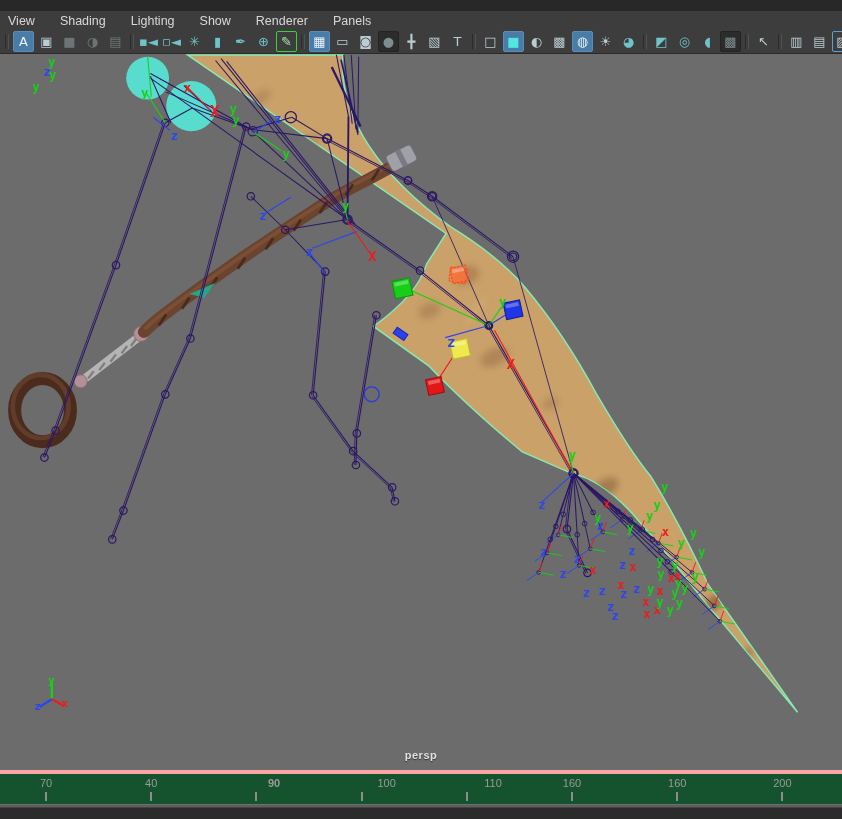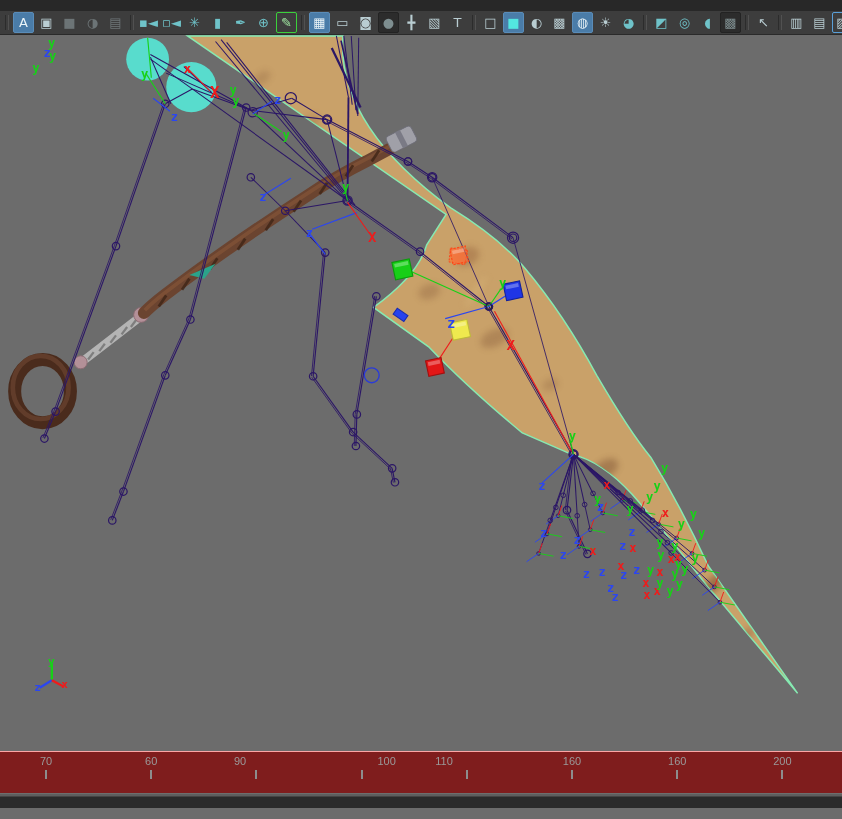--- a/index.html
+++ b/index.html
@@ -21,32 +21,40 @@
   .tbi.pressed{background:#2c2c2c;border-color:#232323;color:#7e8e90;}
   .tbi.disabled{opacity:.38;}
   .tbi.bgreen{border-color:#3bd13b;color:#9fe6a0;}
   .tbi.bblue{border-color:#5aa0d8;}
   .tbi.teal{color:#6fc3c9;}
   .viewport{height:716px;position:relative;background:#6c6c6c;}
   .viewport svg{position:absolute;left:0;top:0;}
   .persp-label{position:absolute;left:0;right:0;top:695px;text-align:center;
                font-size:11px;font-weight:bold;color:#e2e2e2;letter-spacing:.5px;
                text-shadow:0 1px 1px #333;pointer-events:none;}
-  .timeline{height:42px;background:#7f1d1d;border-top:1px solid #fca5a5;position:relative;box-sizing:border-box;}
+  .timeline{height:34px;background:#14532d;border-top:4px solid #fca5a5;position:relative;box-sizing:border-box;}
   .tick{position:absolute;top:3px;transform:translateX(-50%);
         font-size:11px;color:#9a9a9a;font-family:"Liberation Sans",sans-serif;}
   .tickmark{position:absolute;top:18px;width:2px;height:9px;background:#8d8d8d;transform:translateX(-50%);}
   .tl-sep{height:4px;background:#5e5e5e;border-top:1px solid #6e6e6e;border-bottom:1px solid #444;box-sizing:border-box;}
   .bottomstrip{height:11px;background:#2b2b2b;}
 </style>
 </head>
 <body>
 
 <div class="app">
   <div class="topstrip"></div>
+  <div class="menubar" id="menubar">
+      <div class="mi">View</div>
+      <div class="mi">Shading</div>
+      <div class="mi">Lighting</div>
+      <div class="mi">Show</div>
+      <div class="mi">Renderer</div>
+      <div class="mi">Panels</div>
+    </div>
   <div class="toolbar" id="toolbar">
       <div class="tbsep"></div>
       <div class="tbi active">A</div>
       <div class="tbi">▣</div>
       <div class="tbi disabled">■</div>
       <div class="tbi disabled">◑</div>
       <div class="tbi disabled">▤</div>
       <div class="tbsep"></div>
       <div class="tbi teal">▪◄</div>
       <div class="tbi teal">▫◄</div>
@@ -454,31 +462,32 @@
         </g>
         <g>
           <line x1="24" y1="748" x2="24" y2="730" stroke="#17d117" stroke-width="2.5"></line>
           <line x1="24" y1="748" x2="11" y2="756" stroke="#2b46f0" stroke-width="2.5"></line>
           <line x1="24" y1="748" x2="37" y2="755" stroke="#ee1c1c" stroke-width="2.5"></line>
           <text x="20" y="732" fill="#17d117" font-size="12" font-weight="bold" font-family="&quot;DejaVu Sans Mono&quot;,monospace">y</text>
           <text x="5" y="759" fill="#2b46f0" font-size="12" font-weight="bold" font-family="&quot;DejaVu Sans Mono&quot;,monospace">z</text>
           <text x="34" y="756" fill="#ee1c1c" font-size="12" font-weight="bold" font-family="&quot;DejaVu Sans Mono&quot;,monospace">x</text>
         </g>
       </svg>
+    <div class="persp-label">persp</div>
   </div>
   <div class="timeline" id="timeline">
       <div class="tick" style="left: 46px;">70</div>
       <div class="tickmark" style="left: 46px;"></div>
-      <div class="tick" style="left: 151.2px;">60</div>
+      <div class="tick" style="left: 151.2px;">40</div>
       <div class="tickmark" style="left: 151.2px;"></div>
-      <div class="tick" style="left: 240px;">90</div>
+      <div class="tick" style="left: 274px; font-weight: bold;">90</div>
       <div class="tickmark" style="left: 256.4px;"></div>
       <div class="tick" style="left: 361.6px; margin-left: 25px;">100</div>
       <div class="tickmark" style="left: 361.6px;"></div>
-      <div class="tick" style="left: 444px;">110</div>
+      <div class="tick" style="left: 493px;">110</div>
       <div class="tickmark" style="left: 466.8px;"></div>
       <div class="tick" style="left: 572px;">160</div>
       <div class="tickmark" style="left: 572px;"></div>
       <div class="tick" style="left: 677.2px;">160</div>
       <div class="tickmark" style="left: 677.2px;"></div>
       <div class="tick" style="left: 782.4px;">200</div>
       <div class="tickmark" style="left: 782.4px;"></div>
     </div>
   <div class="tl-sep"></div>
   <div class="bottomstrip"></div>

